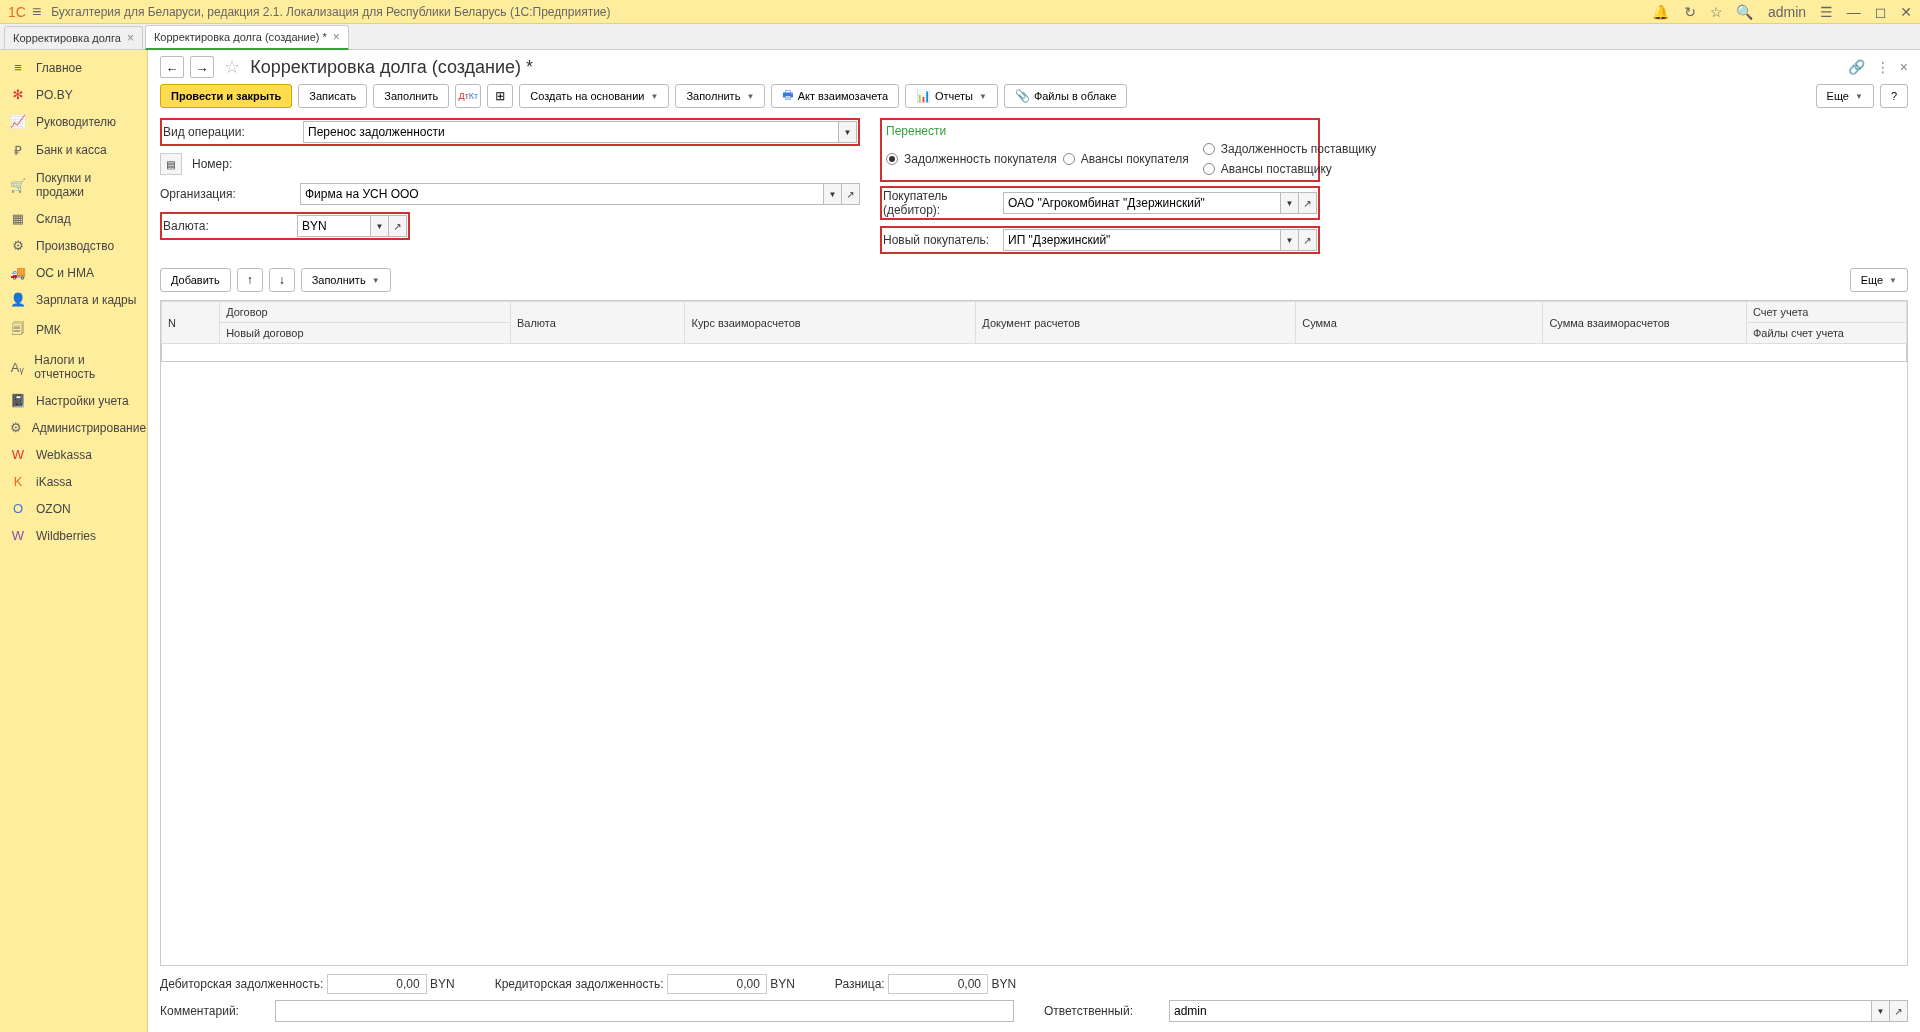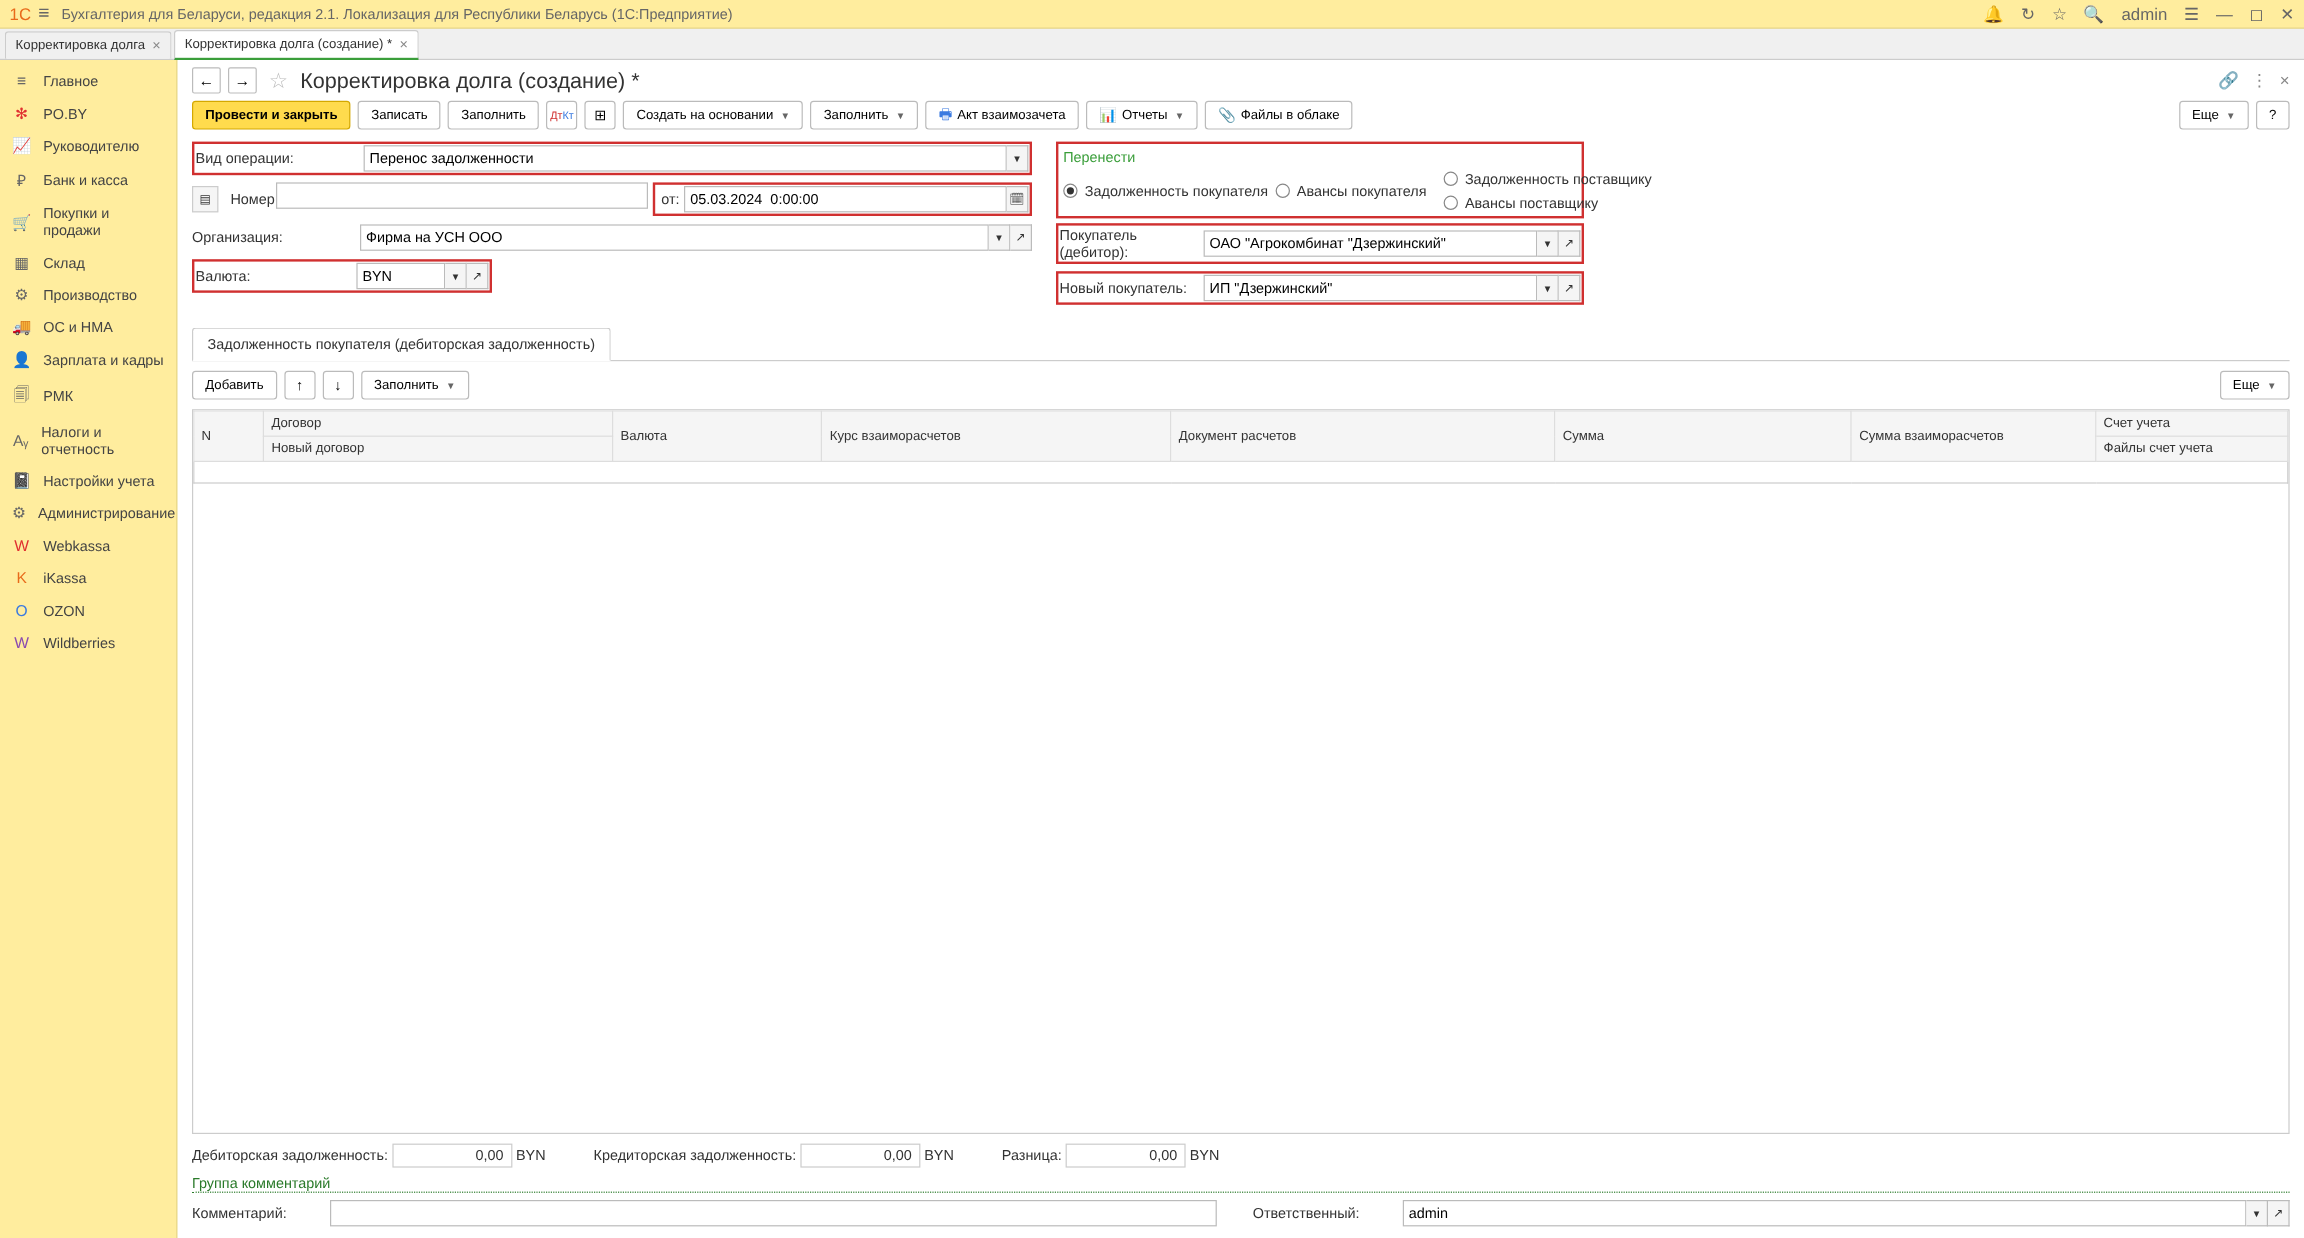--- a/index.html
+++ b/index.html
@@ -260,32 +260,20 @@
           <div class="form-field">
               <div class="input-combo">
             <input value="Перенос задолженности" style="">
             <span class="dd">▼</span>
           </div>
             </div>
         </div>
         <div class="form-row">
           <span class="small-icon-btn" style="margin-right:10px">▤</span>
           <span style="width:38px">Номер:</span>
-          <div class="form-field">
-            <div class="input-combo" style="flex:1; margin-right:4px">
-              <input value="" style="">
-            </div>
-            <div class="redbox-inline" style="flex:1">
-              <span style="margin:0 4px">от:</span>
-              <div class="input-combo">
-                <input value="05.03.2024  0:00:00" style="">
-                <span class="ext">🗓</span>
-              </div>
-            </div>
-          </div>
         </div>
         <div class="form-row">
           <span class="form-label">Организация:</span>
           <div class="form-field">
               <div class="input-combo">
             <input value="Фирма на УСН ООО" style="">
             <span class="dd">▼</span>
             <span class="ext">↗</span>
           </div>
             </div>
@@ -344,23 +332,20 @@
               <div class="input-combo">
             <input value="ИП &quot;Дзержинский&quot;" style="">
             <span class="dd">▼</span>
             <span class="ext">↗</span>
           </div>
             </div>
         </div>
       </div>
     </div>
 
-    <div class="subtabs">
-      <div class="subtab">Задолженность покупателя (дебиторская задолженность)</div>
-    </div>
 
     <div class="table-tools">
       <button class="btn">Добавить</button>
       <button class="btn-sq">↑</button>
       <button class="btn-sq">↓</button>
       <button class="btn">
           <span>Заполнить</span>
           <span class="dd-caret">▼</span>
         </button>
       <div class="spacer"></div>
@@ -395,21 +380,20 @@
         </tbody>
       </table>
     </div>
 
     <div class="totals">
       <div><span>Дебиторская задолженность:</span> <span class="total-val">0,00</span> <span>BYN</span></div>
       <div><span>Кредиторская задолженность:</span> <span class="total-val">0,00</span> <span>BYN</span></div>
       <div><span>Разница:</span> <span class="total-val">0,00</span> <span>BYN</span></div>
     </div>
 
-    <a class="link-text">Группа комментарий</a>
 
     <div class="bottom-row">
       <span class="form-label">Комментарий:</span>
       <div class="input-combo" style="width:320px">
         <input value="" style="">
       </div>
       <span class="form-label">Ответственный:</span>
       <div class="input-combo" style="width:300px">
         <input value="admin" style="">
         <span class="dd">▼</span>

